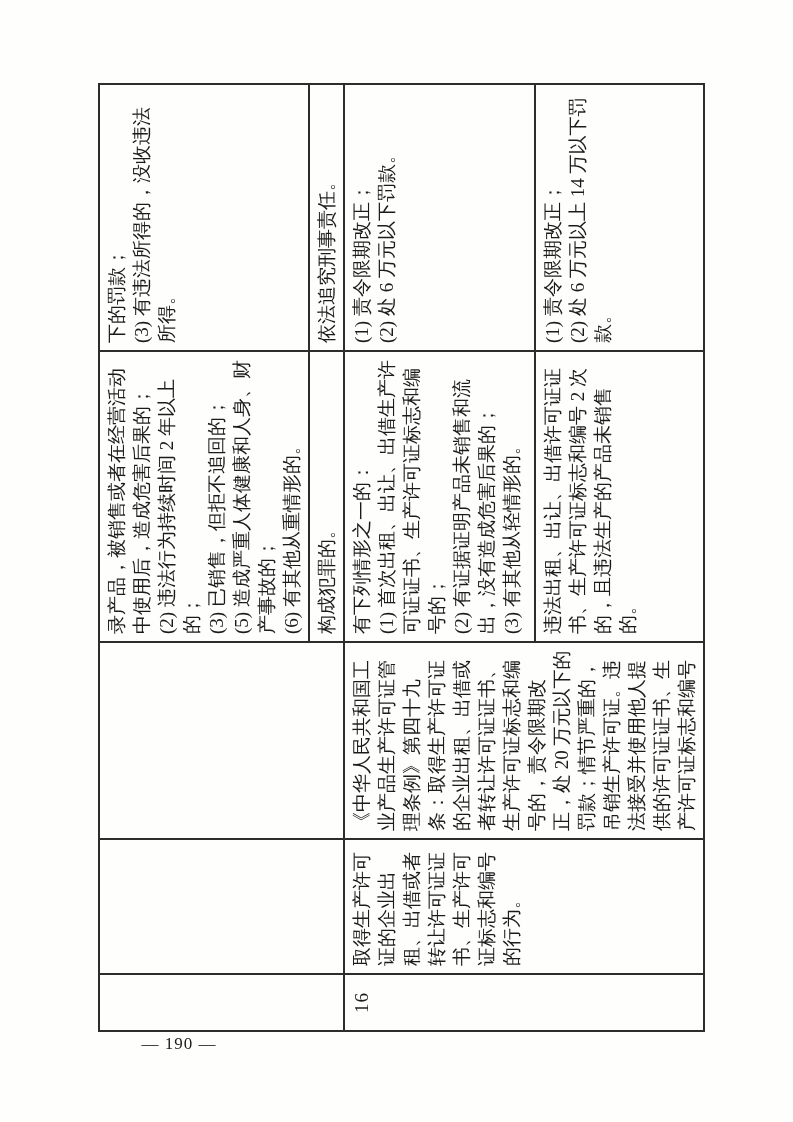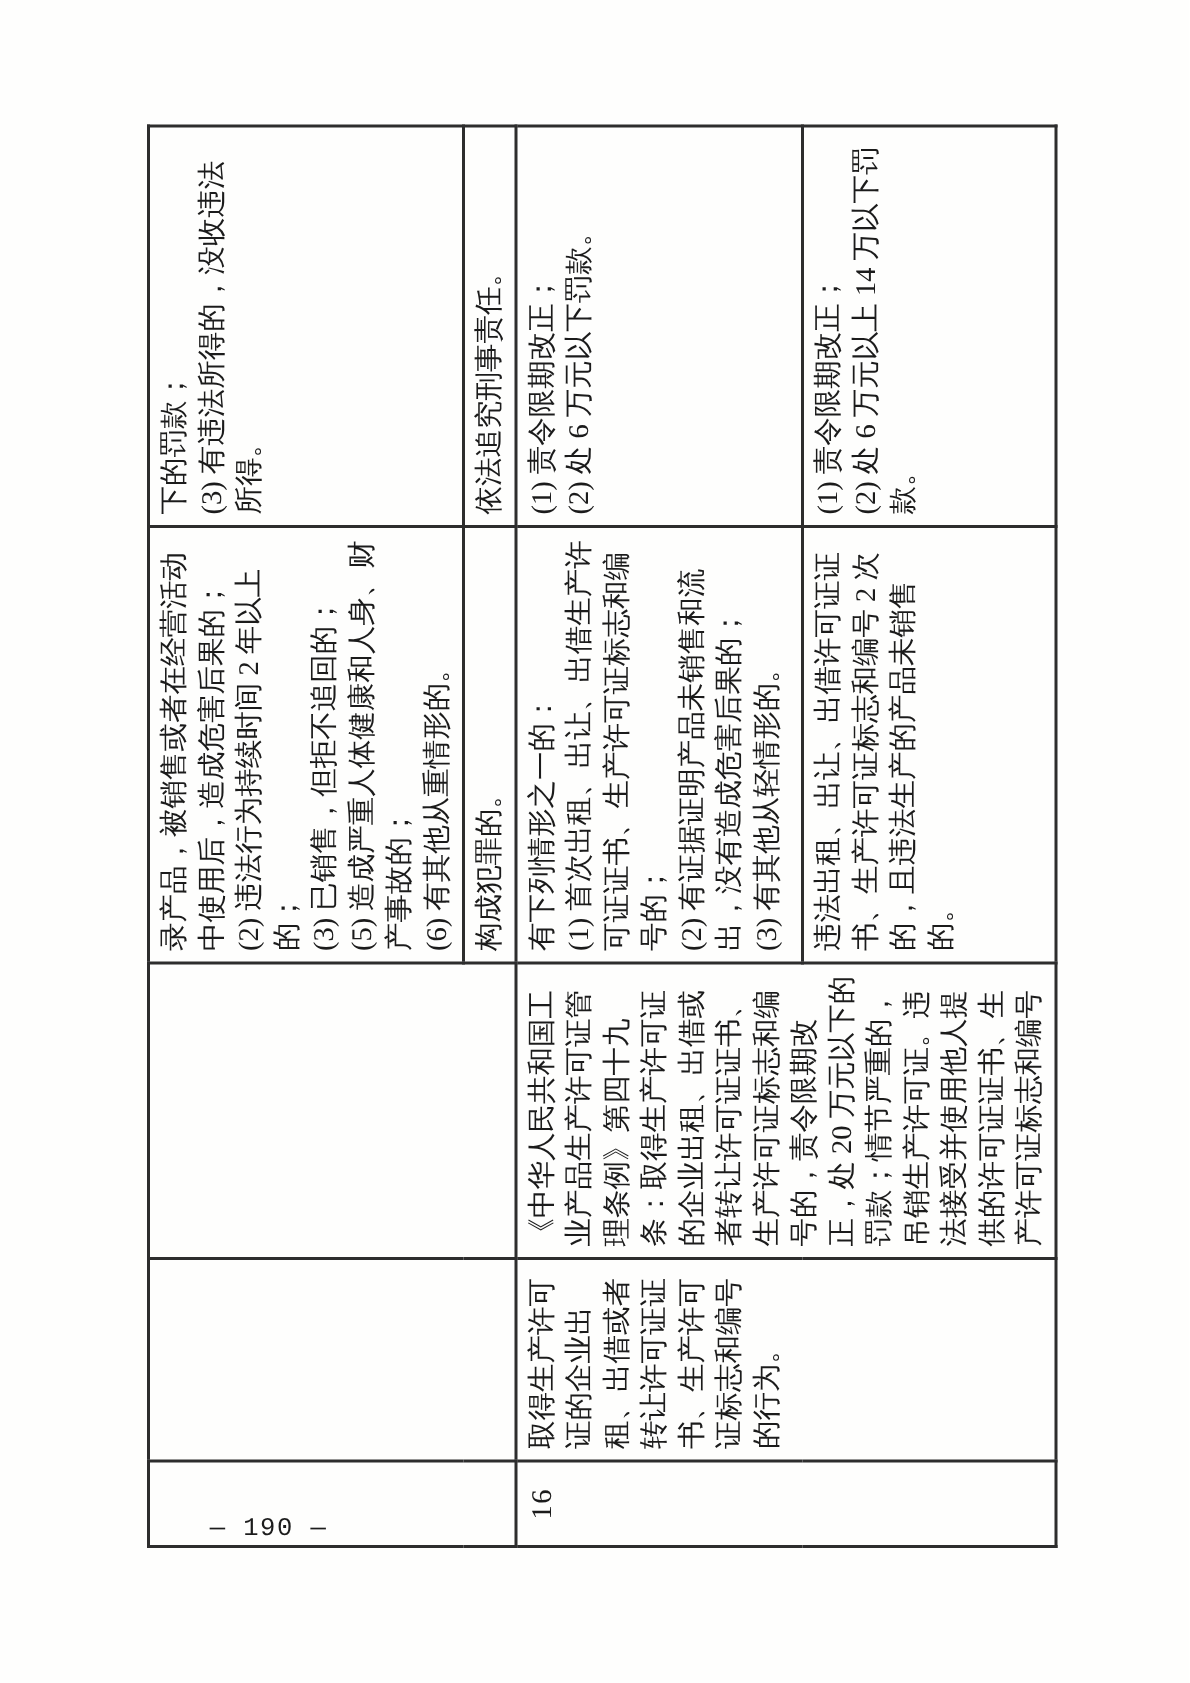--- a/index.html
+++ b/index.html
@@ -50,26 +50,26 @@
     vertical-align:middle;
   }
   td.legal{
     line-height:26px;
     padding:3px 5px;
   }
   td.vmid{vertical-align:middle;}
   td.thin{padding:2px 7px;vertical-align:middle;}
   .pagenum{
     position:absolute;
-    left:134px;top:1010px;
+    left:134px;top:1034px;
     width:90px;
     text-align:center;
     font-size:17px;
     color:#1c1c1c;
-    font-family:Liberation Mono, monospace;
+    font-family:Liberation Serif, serif;
     letter-spacing:1px;
     white-space:nowrap;
   }
 </style>
 </head>
 <body>
 
 <div class="page">
 
   <div class="rotator">

